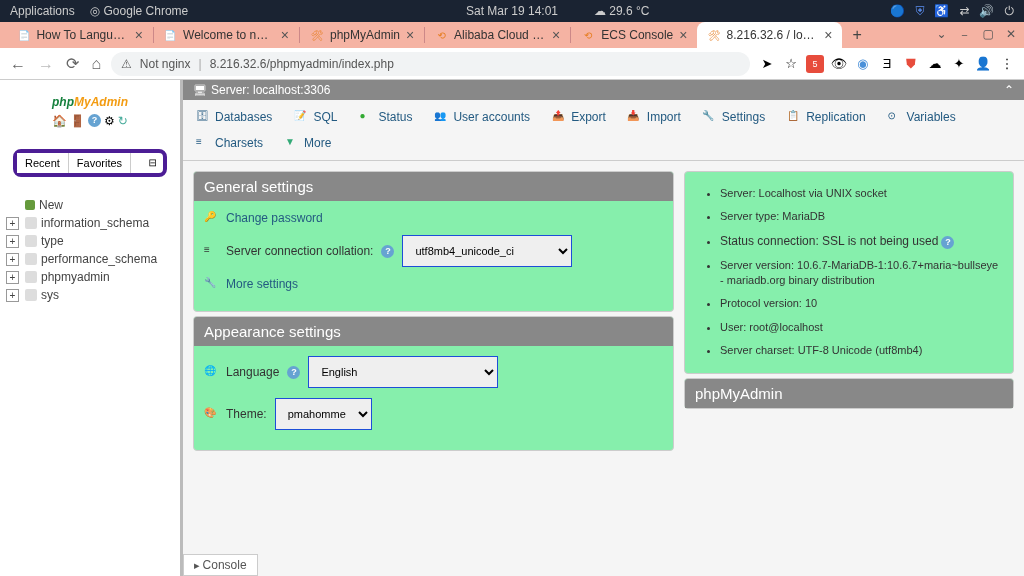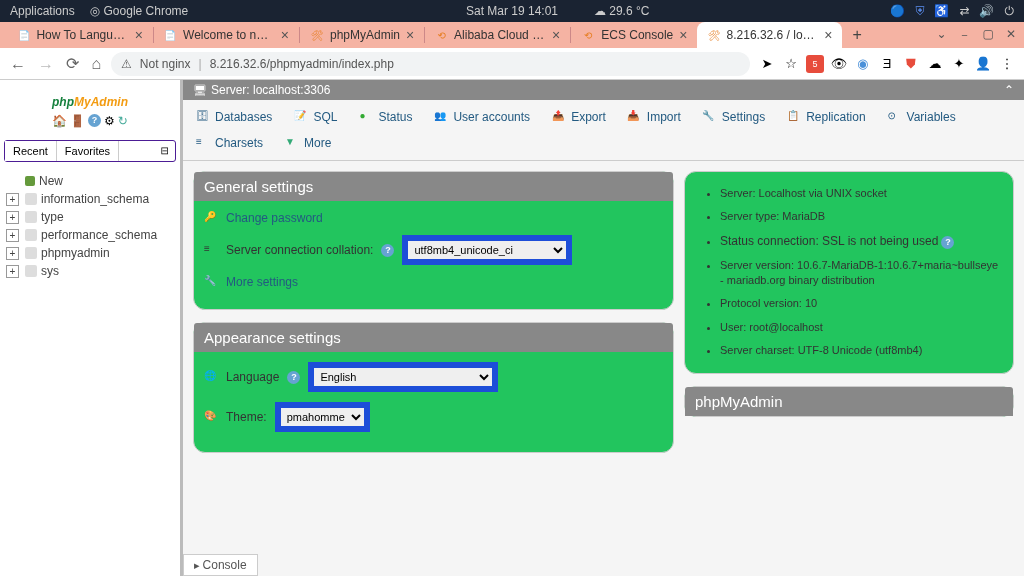--- a/index.html
+++ b/index.html
@@ -15,38 +15,38 @@
 .addr-bar{height:32px;background:#fff;border-bottom:1px solid #ccc;display:flex;align-items:center;padding:0 8px;gap:8px}
 .addr-bar .nav-icon{color:#666;font-size:16px;padding:2px}
 .url-box{flex:1;background:#f1f3f4;border-radius:14px;height:24px;display:flex;align-items:center;padding:0 10px;color:#555;gap:8px}
 .ext-icons{display:flex;gap:6px;align-items:center}
 .ext-icons span{width:18px;height:18px;display:flex;align-items:center;justify-content:center;font-size:13px}
 .pma-container{display:flex;height:496px}
 .pma-left{width:180px;background:#fff;display:flex;flex-direction:column;overflow:hidden}
 .pma-logo{padding:8px;text-align:center}
 .pma-logo .logo-text{font-size:20px;font-weight:bold;font-style:italic}
 .logo-icons{display:flex;justify-content:center;gap:3px;margin-top:3px;font-size:11px}
-.left-tabs{display:flex;border:1px solid #4c1d95;margin:4px;border-radius:3px}
+.left-tabs{display:flex;border:4px solid #4c1d95;margin:13px;border-radius:8px}
 .left-tab{padding:4px 8px;font-size:11px;border-right:1px solid #ccc}
 .left-tab.active{background:#fff}
 .tree{padding:6px;font-size:11px;color:#444}
 .tree-item{display:flex;align-items:center;gap:4px;padding:2px 0}
 .tree-item .plus{display:inline-block;width:13px;height:13px;border:1px solid #999;text-align:center;line-height:11px;font-size:10px;margin-right:2px}
 .pma-right{flex:1;display:flex;flex-direction:column;background:#f5f5f5;border-left:3px solid #bbb;overflow:auto}
 .server-bar{background:#888;color:#fff;font-size:11px;padding:3px 10px;display:flex;align-items:center;gap:4px}
 .top-menu{background:#f5f5f5;border-bottom:1px solid #ccc;display:flex;padding:4px 2px;flex-wrap:wrap}
 .top-menu-item{display:flex;align-items:center;gap:5px;padding:5px 10px;font-size:11px;color:#235a81;border:1px solid transparent;border-radius:3px}
 .content-cols{display:flex;gap:10px;padding:10px}
 .col-left{flex:1}
 .col-right{width:330px}
-.panel{background:#22c55e;border:1px solid #ccc;border-radius:12px;margin-bottom:12px}
+.panel{background:#86efac;border:1px solid #ccc;border-radius:4px;margin-bottom:4px}
 .panel-header{background:#888;color:#fff;font-size:15px;padding:6px 10px;border-radius:3px 3px 0 0;font-weight:normal}
 .panel-body{padding:10px}
 .setting-row{display:flex;align-items:center;gap:8px;margin-bottom:10px;font-size:11px;color:#333}
-.setting-row select{font-size:11px;padding:2px;min-width:170px;border:6px solid #1d4ed8}
+.setting-row select{font-size:11px;padding:8px;min-width:170px;border:1px solid #1d4ed8}
 .setting-row a{color:#235a81;text-decoration:none}
 .info-list{list-style:disc;padding-left:25px}
 .info-list li{font-size:11px;color:#333;padding:4px 0;line-height:1.4}
 .help-icon{display:inline-block;width:13px;height:13px;background:#66a3d2;color:#fff;border-radius:50%;text-align:center;line-height:13px;font-size:9px;font-weight:bold}
 .console-bar{position:fixed;bottom:0;left:183px;background:#fff;border:1px solid #ccc;padding:3px 10px;font-size:11px;color:#555}
 .tiny-icon{display:inline-block;width:14px;height:14px;font-size:10px}
 .orange-icon{color:#e67e22}
 .blue-dot{display:inline-block;width:10px;height:10px;background:#659a3c;border-radius:2px}
 .db-icon{display:inline-block;width:12px;height:12px;background:#ddd;border-radius:2px}
 </style>

